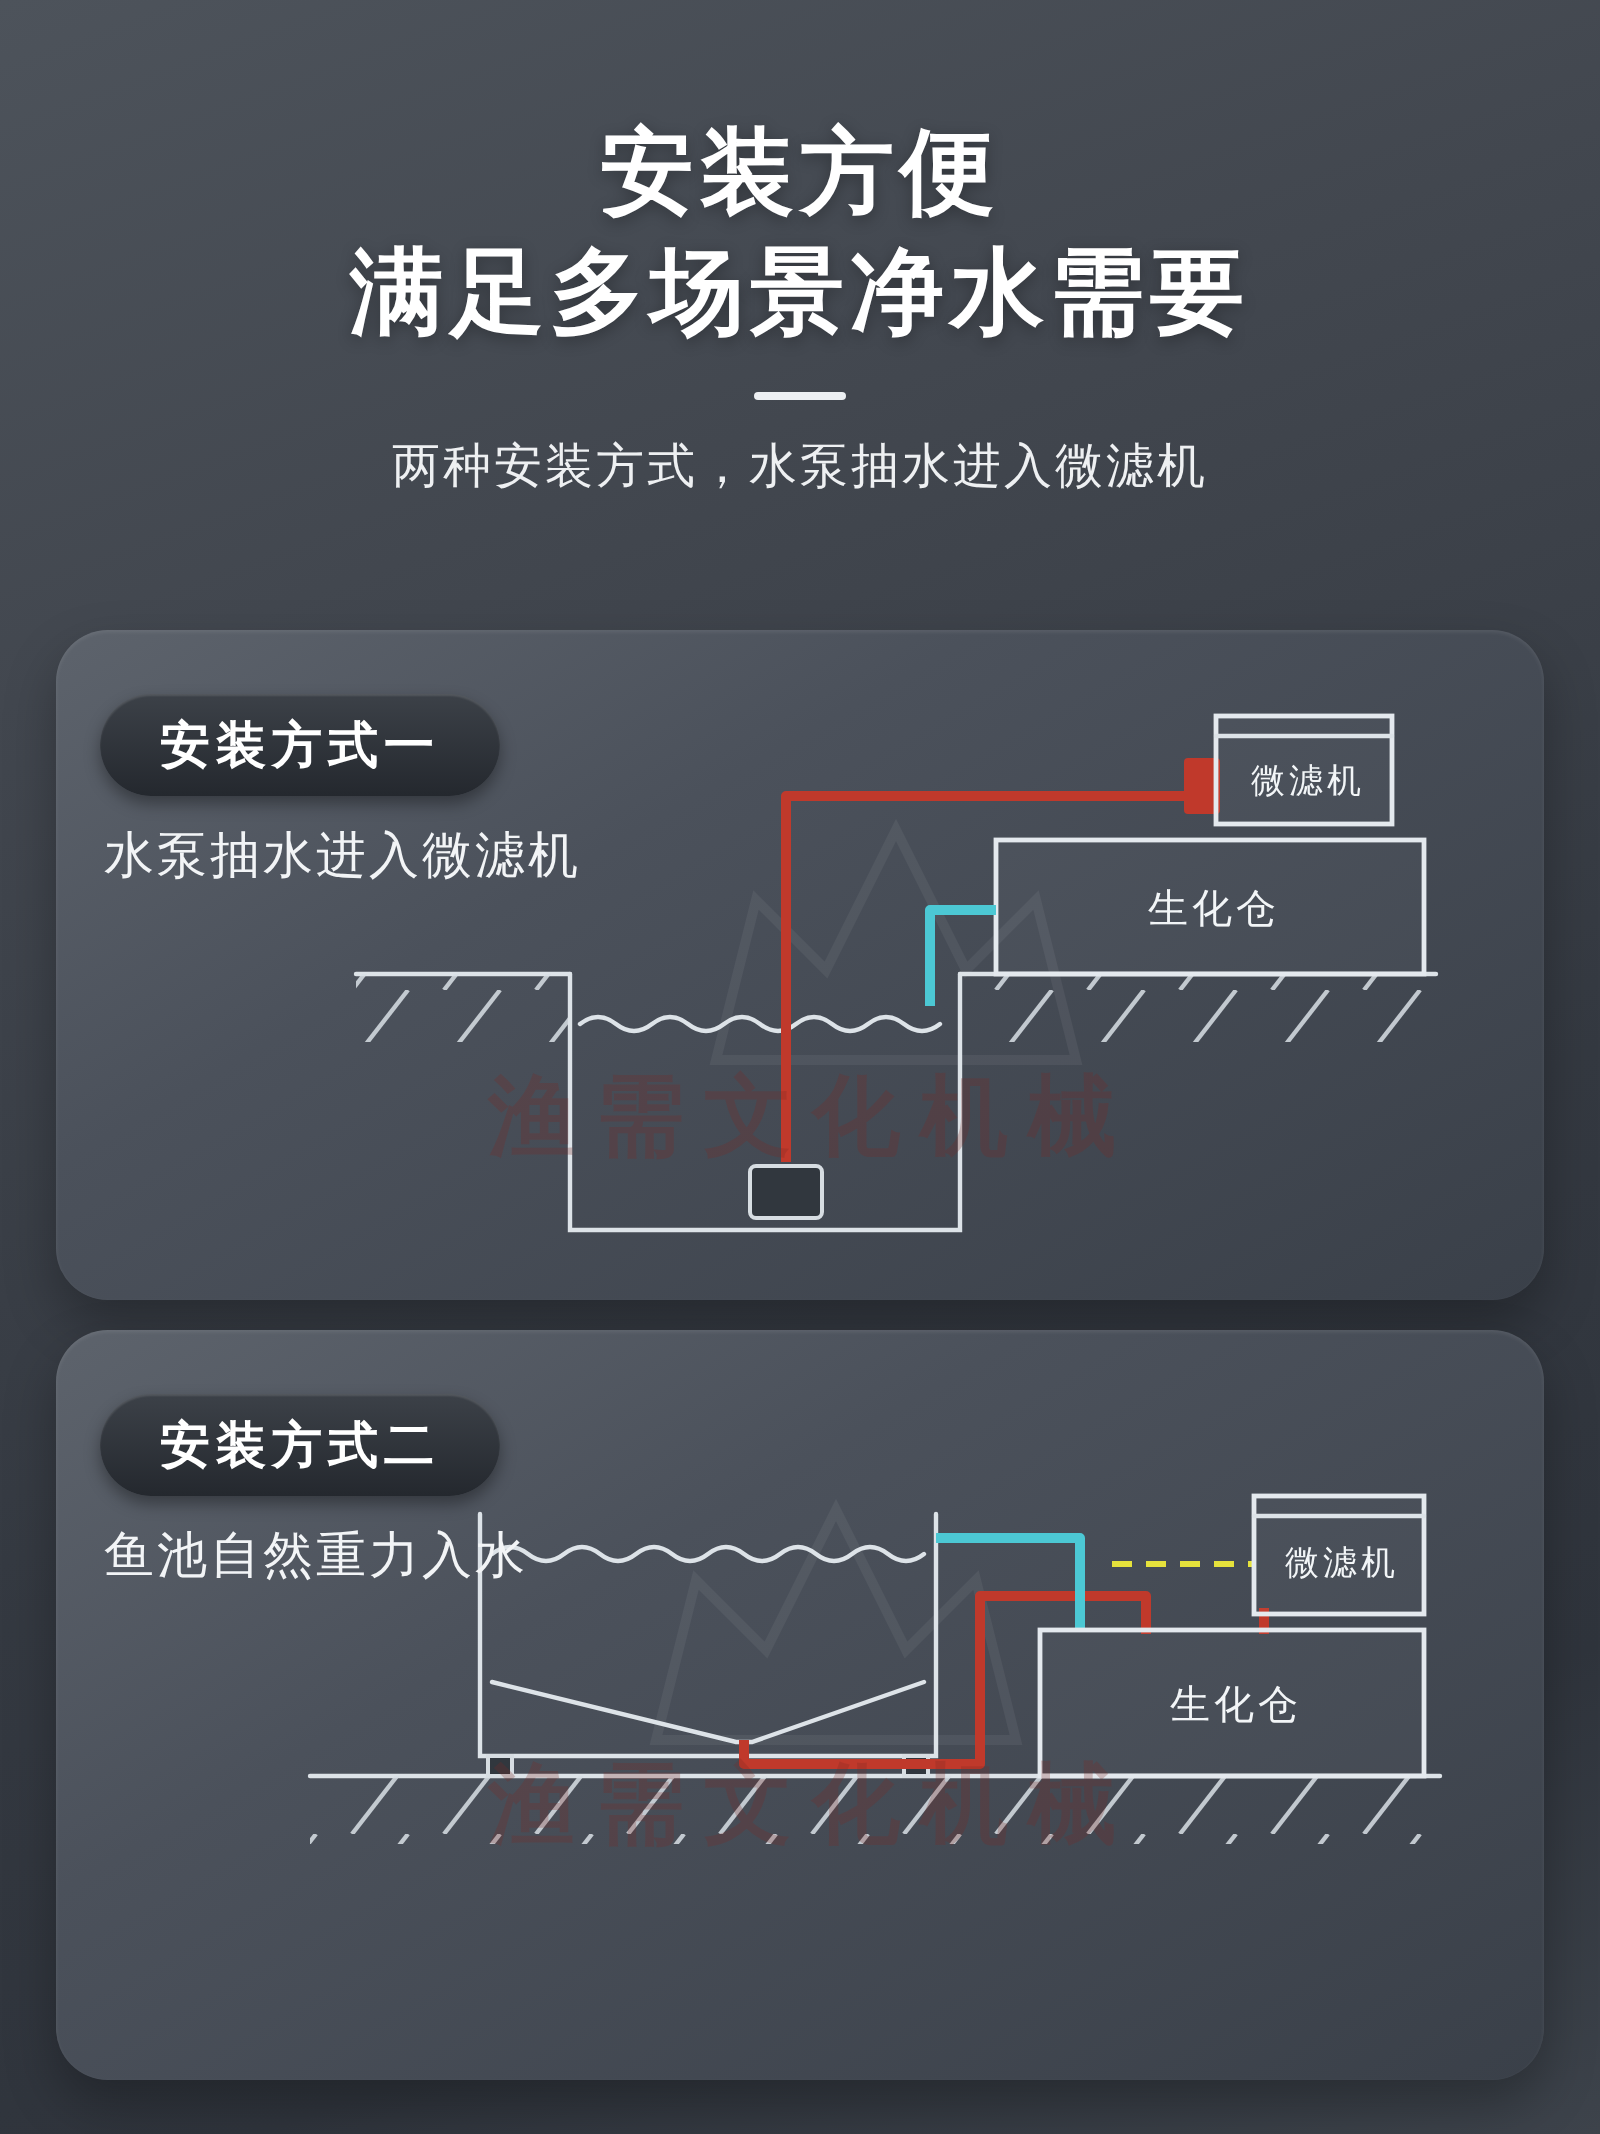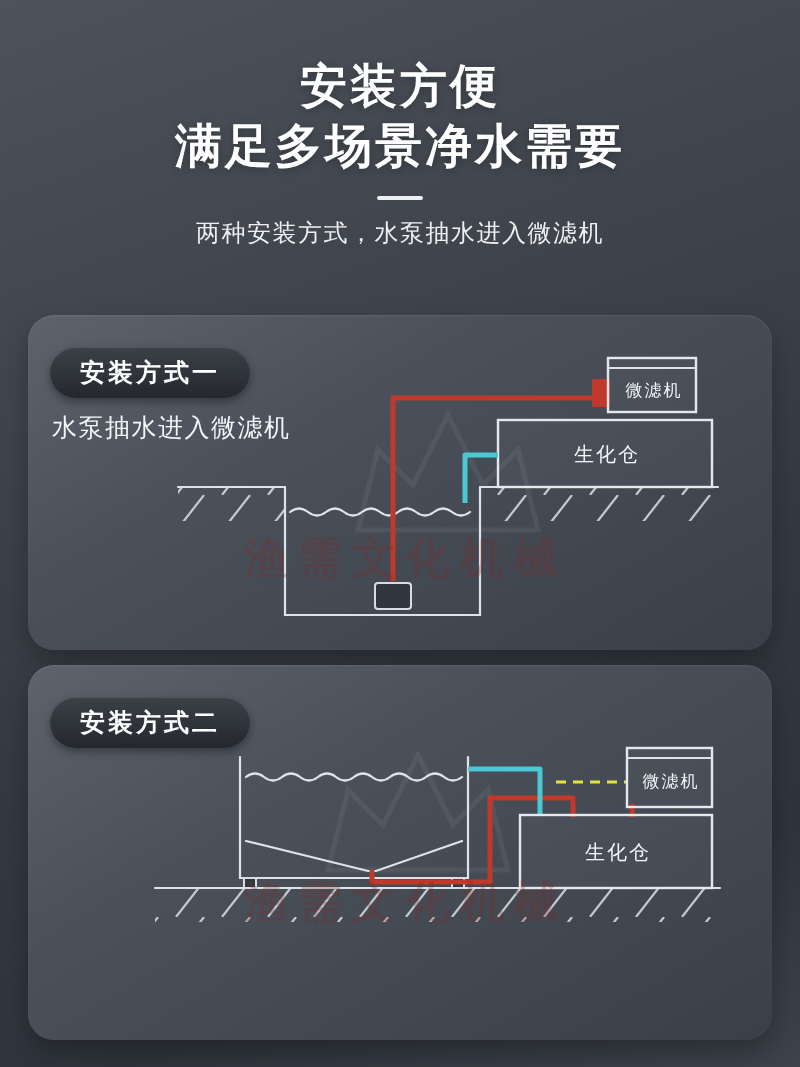--- a/index.html
+++ b/index.html
@@ -119,15 +119,16 @@
       <rect class="box" x="599" y="83" width="85" height="59"></rect>
       <line class="ln" x1="599" y1="93" x2="684" y2="93"></line>
       <text class="lbl sm" x="643" y="122">微滤机</text>
 
       <rect class="box" x="492" y="150" width="192" height="73"></rect>
       <text class="lbl" x="590" y="194">生化仓</text>
 
       <text class="wm" x="378" y="252">渔需文化机械</text>
     </svg>
     <div class="badge">安装方式二</div>
+    <div class="desc">鱼池自然重力入水</div>
   </section>
 
 </div>
 
 </body></html>

